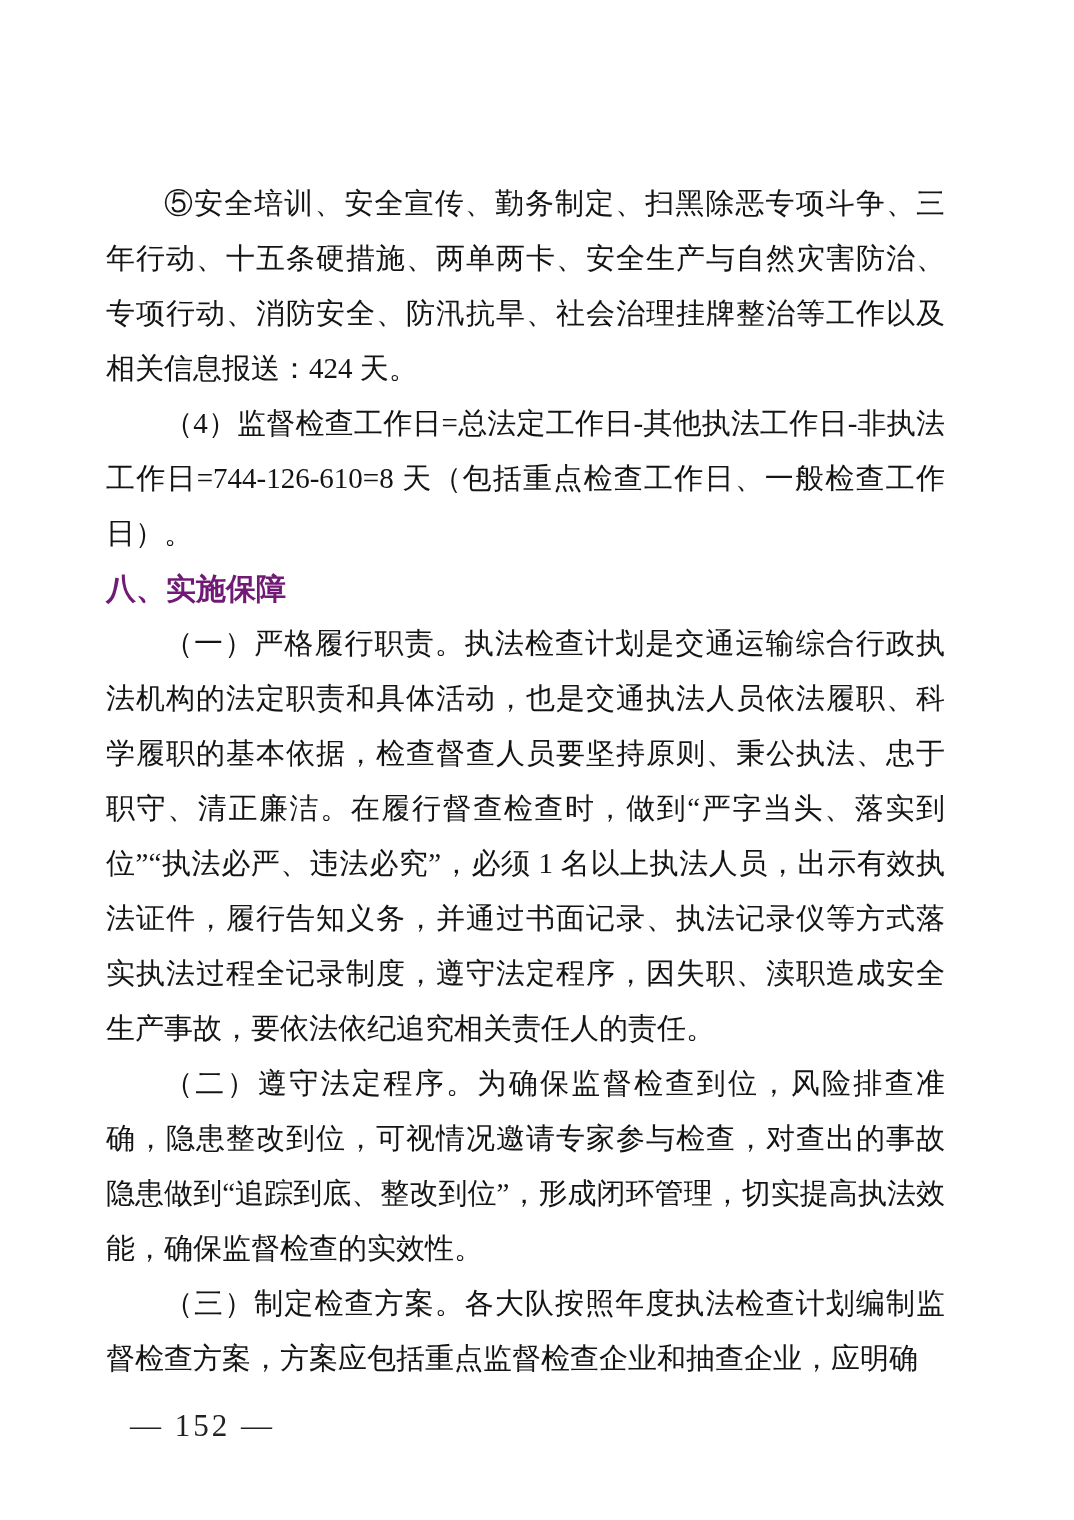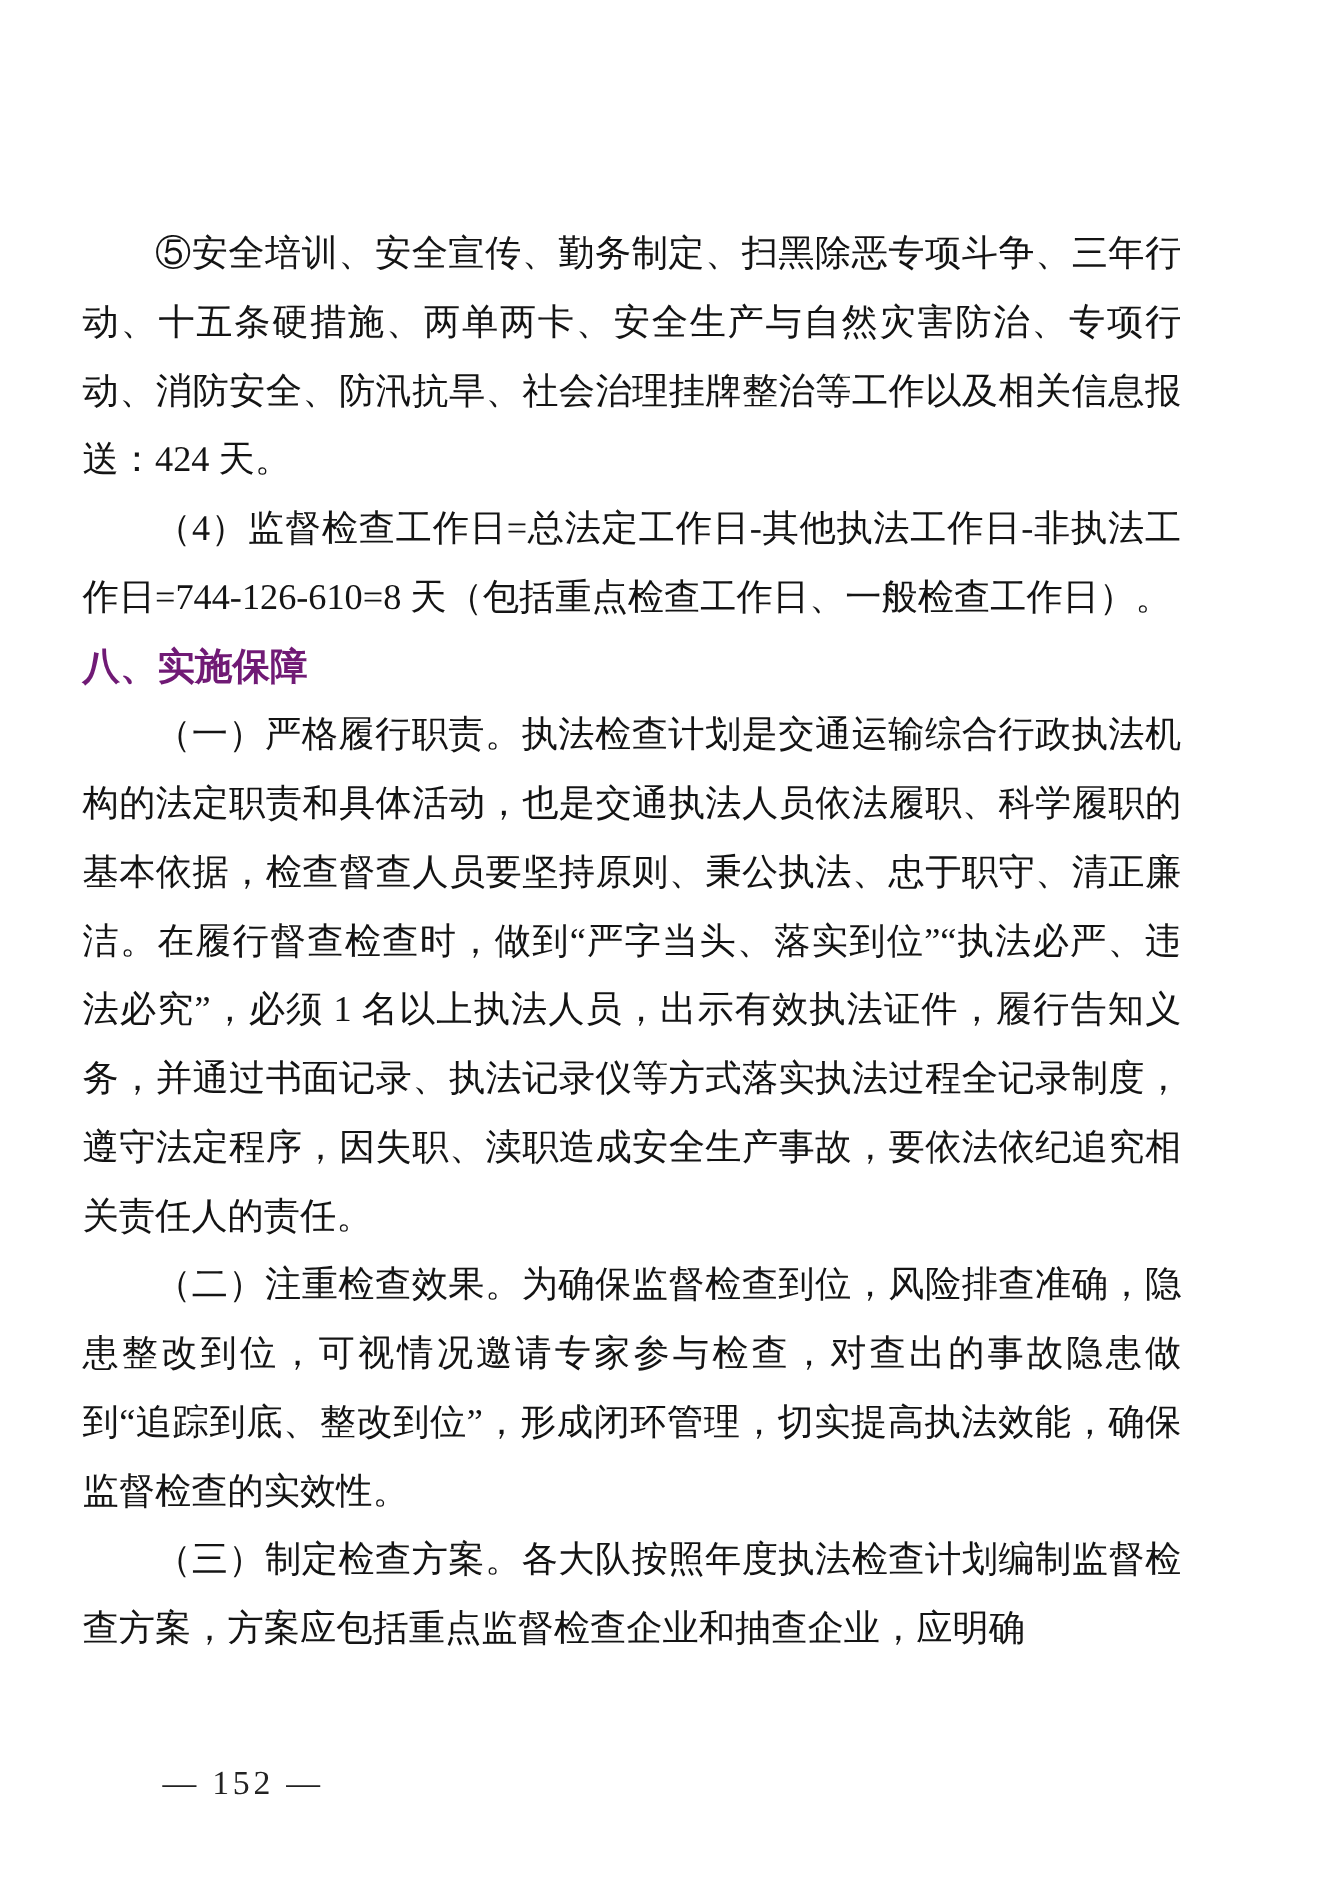--- a/index.html
+++ b/index.html
@@ -6,21 +6,21 @@
     margin: 0;
     padding: 0;
     background: #ffffff;
   }
   .page {
     position: relative;
     width: 1074px;
     height: 1520px;
     background: #ffffff;
     box-sizing: border-box;
-    padding: 176px 129px 0 66px;
+    padding: 176px 129px 0 106px;
     color: #141414;
     font-family: "Liberation Serif", "DejaVu Serif", serif;
     overflow: hidden;
   }
   .body-text {
     margin: 0;
     font-size: 29px;
     line-height: 55px;
     text-align: justify;
     text-indent: 2em;
@@ -34,39 +34,39 @@
     font-size: 30px;
     line-height: 55px;
     font-weight: 700;
     font-family: "Liberation Sans", "DejaVu Sans", sans-serif;
     color: #701a75;
   }
   .page-footer {
     position: absolute;
     left: 130px;
     top: 1406px;
-    font-size: 27px;
+    font-size: 31px;
     line-height: 40px;
     letter-spacing: 3px;
     color: #222222;
     font-family: "Liberation Serif", "DejaVu Serif", serif;
   }
 </style>
 </head>
 <body>
 
 <div class="page">
 
   <p class="body-text">⑤安全培训、安全宣传、勤务制定、扫黑除恶专项斗争、三年行动、十五条硬措施、两单两卡、安全生产与自然灾害防治、专项行动、消防安全、防汛抗旱、社会治理挂牌整治等工作以及相关信息报送：424 天。</p>
 
   <p class="body-text">（4）监督检查工作日=总法定工作日-其他执法工作日-非执法工作日=744-126-610=8 天（包括重点检查工作日、一般检查工作日）。</p>
 
   <h2 class="section-heading">八、实施保障</h2>
 
   <p class="body-text"><span class="lead">（一）严格履行职责。</span><span>执法检查计划是交通运输综合行政执法机构的法定职责和具体活动，也是交通执法人员依法履职、科学履职的基本依据，检查督查人员要坚持原则、秉公执法、忠于职守、清正廉洁。在履行督查检查时，做到“严字当头、落实到位”“执法必严、违法必究”，必须 1 名以上执法人员，出示有效执法证件，履行告知义务，并通过书面记录、执法记录仪等方式落实执法过程全记录制度，遵守法定程序，因失职、渎职造成安全生产事故，要依法依纪追究相关责任人的责任。</span></p>
 
-  <p class="body-text"><span class="lead">（二）注重检查效果。</span><span>为确保监督检查到位，风险排查准确，隐患整改到位，可视情况邀请专家参与检查，对查出的事故隐患做到“追踪到底、整改到位”，形成闭环管理，切实提高执法效能，确保监督检查的实效性。</span></p>
+  <p class="body-text"><span class="lead">（二）遵守法定程序。</span><span>为确保监督检查到位，风险排查准确，隐患整改到位，可视情况邀请专家参与检查，对查出的事故隐患做到“追踪到底、整改到位”，形成闭环管理，切实提高执法效能，确保监督检查的实效性。</span></p>
 
   <p class="body-text"><span class="lead">（三）制定检查方案。</span><span>各大队按照年度执法检查计划编制监督检查方案，方案应包括重点监督检查企业和抽查企业，应明确</span></p>
 
   <div class="page-footer">— 152 —</div>
 
 </div>
 
 </body></html>

